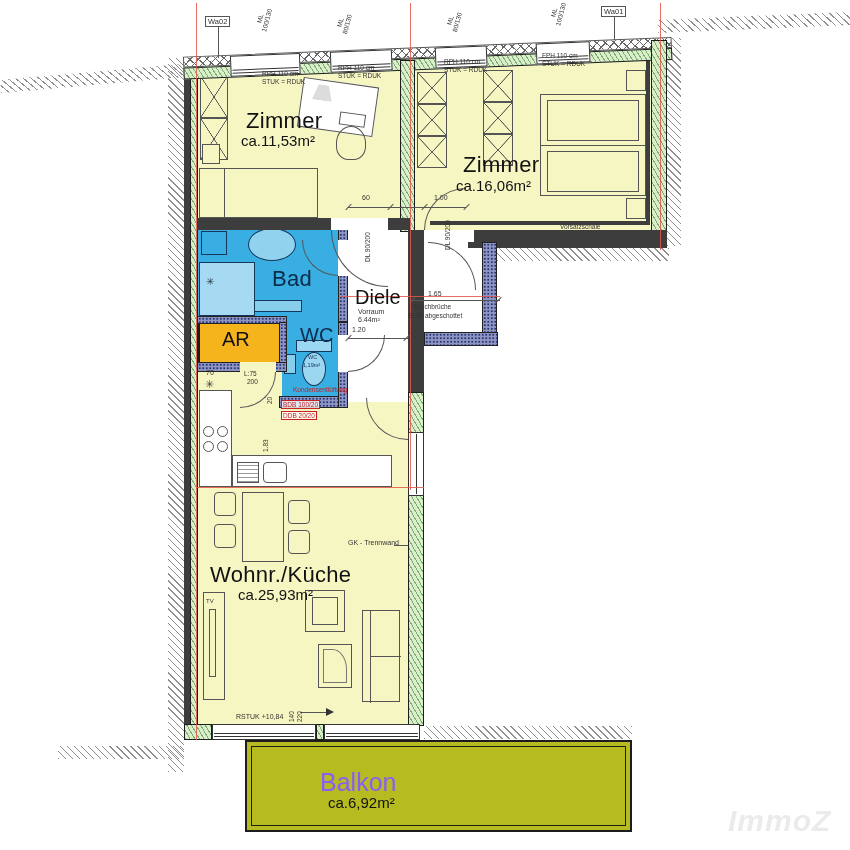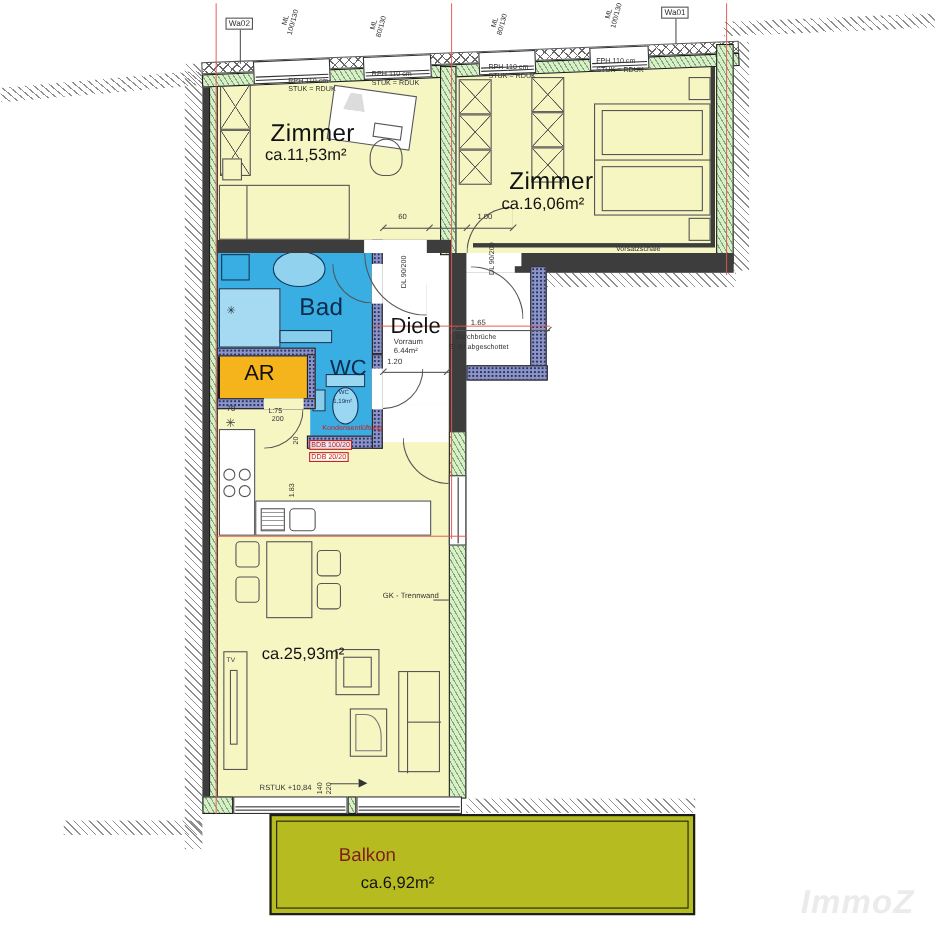--- a/index.html
+++ b/index.html
@@ -243,22 +243,23 @@
   <div class="a t name" style="left:463px;top:152px">Zimmer</div>
   <div class="a t area" style="left:456px;top:177px">ca.16,06m²</div>
   <div class="a t name navy" style="left:272px;top:266px">Bad</div>
   <div class="a t" style="left:355px;top:286px;font-size:20px;color:#111">Diele</div>
   <div class="a t t7" style="left:358px;top:308px">Vorraum</div>
   <div class="a t t7" style="left:358px;top:316px">6.44m²</div>
   <div class="a t" style="left:222px;top:328px;font-size:20px;color:#111">AR</div>
   <div class="a t navy" style="left:300px;top:324px;font-size:20px">WC</div>
   <div class="a t t55" style="left:308px;top:354px">WC</div>
   <div class="a t t55" style="left:303px;top:362px">1,19m²</div>
+  <div class="a t name" style="left:210px;top:562px">Wohnr./Küche</div>
   <div class="a t area" style="left:238px;top:586px">ca.25,93m²</div>
-  <div class="a t" style="left:308px;top:768px;font-size:17px;color:#7f1d1d">Balkon</div>
+  <div class="a t" style="left:320px;top:768px;font-size:25px;color:#8b5cf6">Balkon</div>
   <div class="a t area" style="left:328px;top:794px">ca.6,92m²</div>
 
   <div class="a t t7" style="left:362px;top:194px">60</div>
   <div class="a t t7" style="left:434px;top:194px">1.00</div>
   <div class="a t t65 r90" style="left:364px;top:262px">DL 90/200</div>
   <div class="a t t65 r90" style="left:444px;top:250px">DL 90/200</div>
   <div class="a t t7" style="left:428px;top:290px">1.65</div>
   <div class="a t t7" style="left:352px;top:326px">1.20</div>
   <div class="a t t65 r90" style="left:262px;top:452px">1.83</div>
   <div class="a t t7" style="left:206px;top:369px">70</div>

